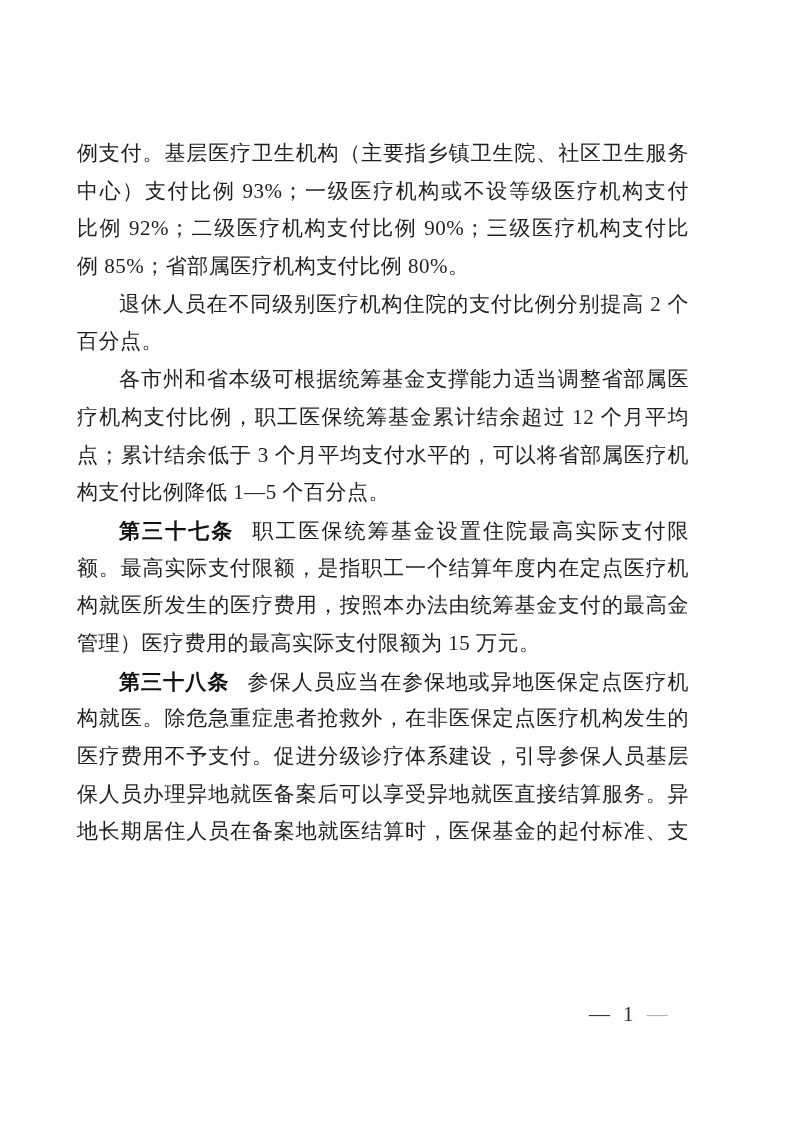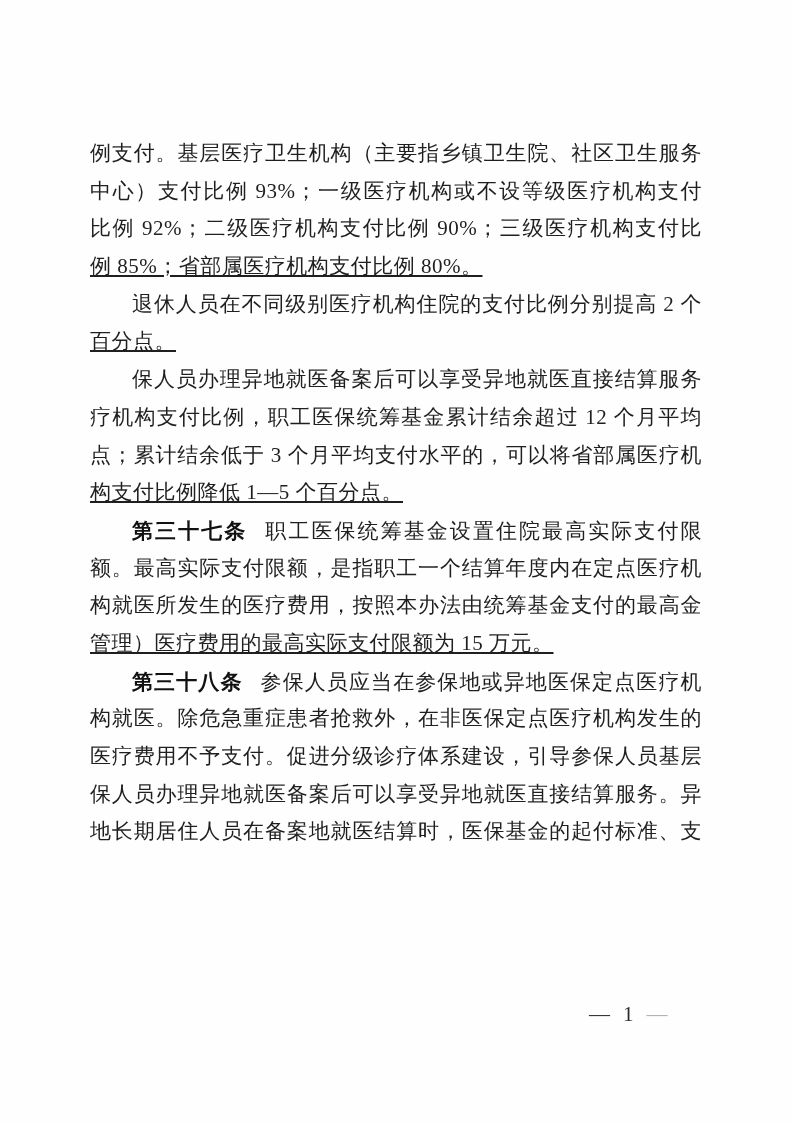--- a/index.html
+++ b/index.html
@@ -14,39 +14,38 @@
     font-family: "Liberation Serif", "DejaVu Serif", serif;
     overflow: hidden;
   }
   .page {
     position: absolute;
     inset: 0;
     background: #fefefe;
   }
   .textblock {
     position: absolute;
-    left: 90px;
+    left: 77px;
     top: 135px;
     width: 612px;
     font-size: 21px;
     line-height: 37.7px;
     color: #1f1f1f;
     letter-spacing: 0.5px;
   }
   .line {
     height: 37.7px;
     overflow: hidden;
     text-align: justify;
     text-align-last: justify;
     text-justify: inter-character;
     white-space: normal;
   }
   .line.end {
     text-align-last: left;
-    text-decoration: underline;
   }
   .line.indent {
     padding-left: 42px;
   }
   .article-label {
     font-weight: bold;
     font-family: "Liberation Sans", "DejaVu Sans", sans-serif;
     color: #111111;
     margin-right: 18px;
   }
@@ -70,21 +69,21 @@
 
 <div class="page">
 
   <div class="textblock">
     <div class="line">例支付。基层医疗卫生机构（主要指乡镇卫生院、社区卫生服务</div>
     <div class="line">中心）支付比例 93%；一级医疗机构或不设等级医疗机构支付</div>
     <div class="line">比例 92%；二级医疗机构支付比例 90%；三级医疗机构支付比</div>
     <div class="line end">例 85%；省部属医疗机构支付比例 80%。</div>
     <div class="line indent">退休人员在不同级别医疗机构住院的支付比例分别提高 2 个</div>
     <div class="line end">百分点。</div>
-    <div class="line indent">保人员办理异地就医备案后可以享受异地就医直接结算服务</div>
+    <div class="line indent">各市州和省本级可根据统筹基金支撑能力适当调整省部属医</div>
     <div class="line">疗机构支付比例，职工医保统筹基金累计结余超过 12 个月平均</div>
     <div class="line">点；累计结余低于 3 个月平均支付水平的，可以将省部属医疗机</div>
     <div class="line end">构支付比例降低 1—5 个百分点。</div>
 
     <div class="line indent">
       <span class="article-label">第三十七条</span><span>职工医保统筹基金设置住院最高实际支付限</span>
     </div>
 
     <div class="line">额。最高实际支付限额，是指职工一个结算年度内在定点医疗机</div>
     <div class="line">构就医所发生的医疗费用，按照本办法由统筹基金支付的最高金</div>

